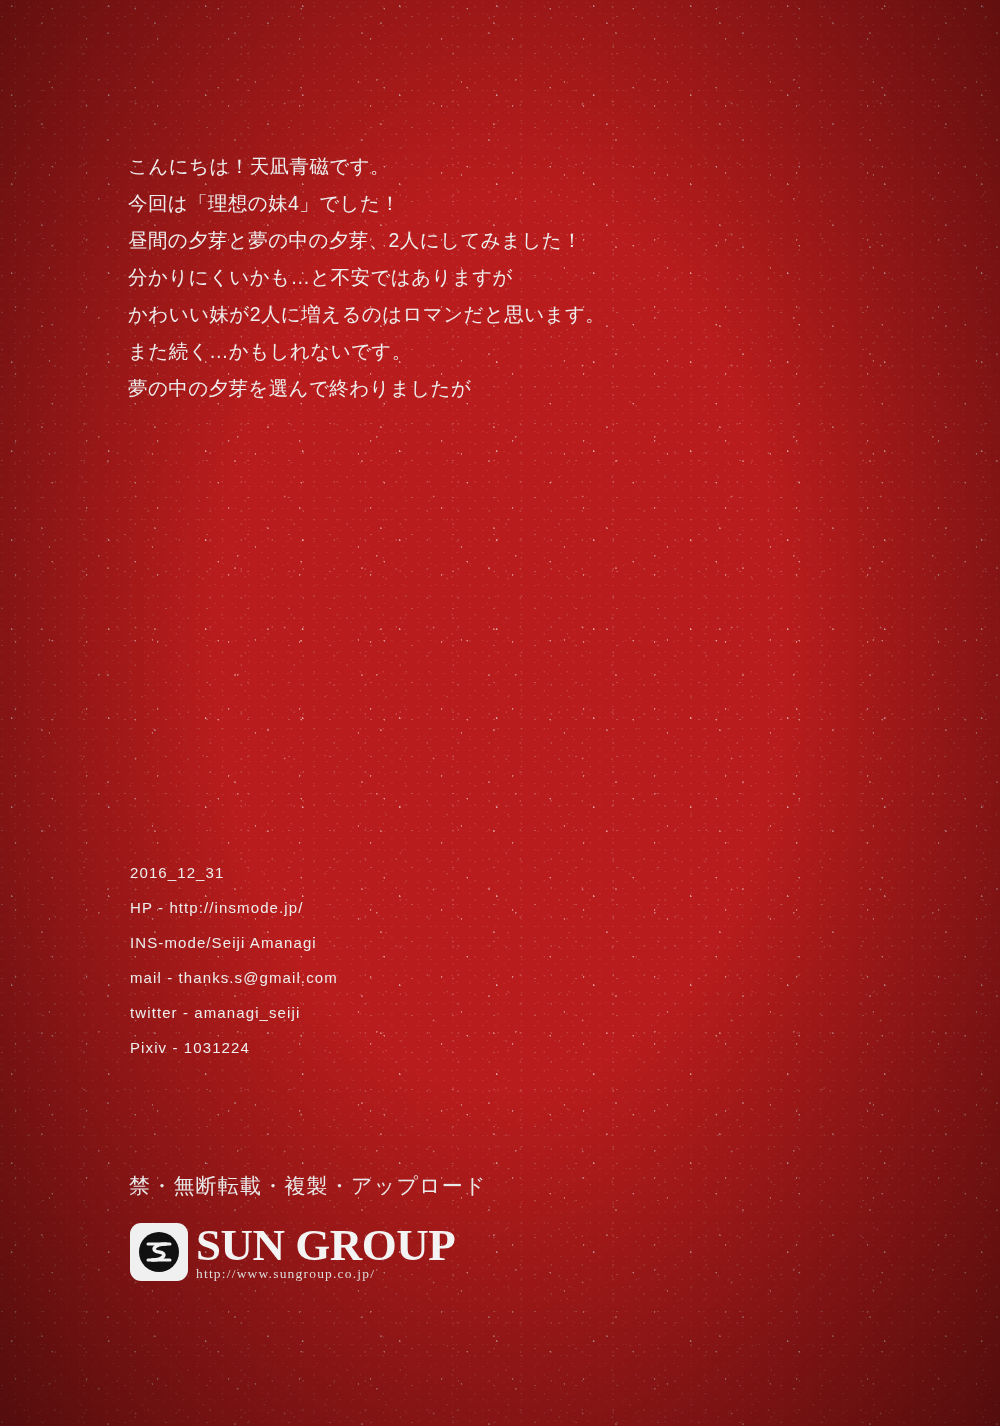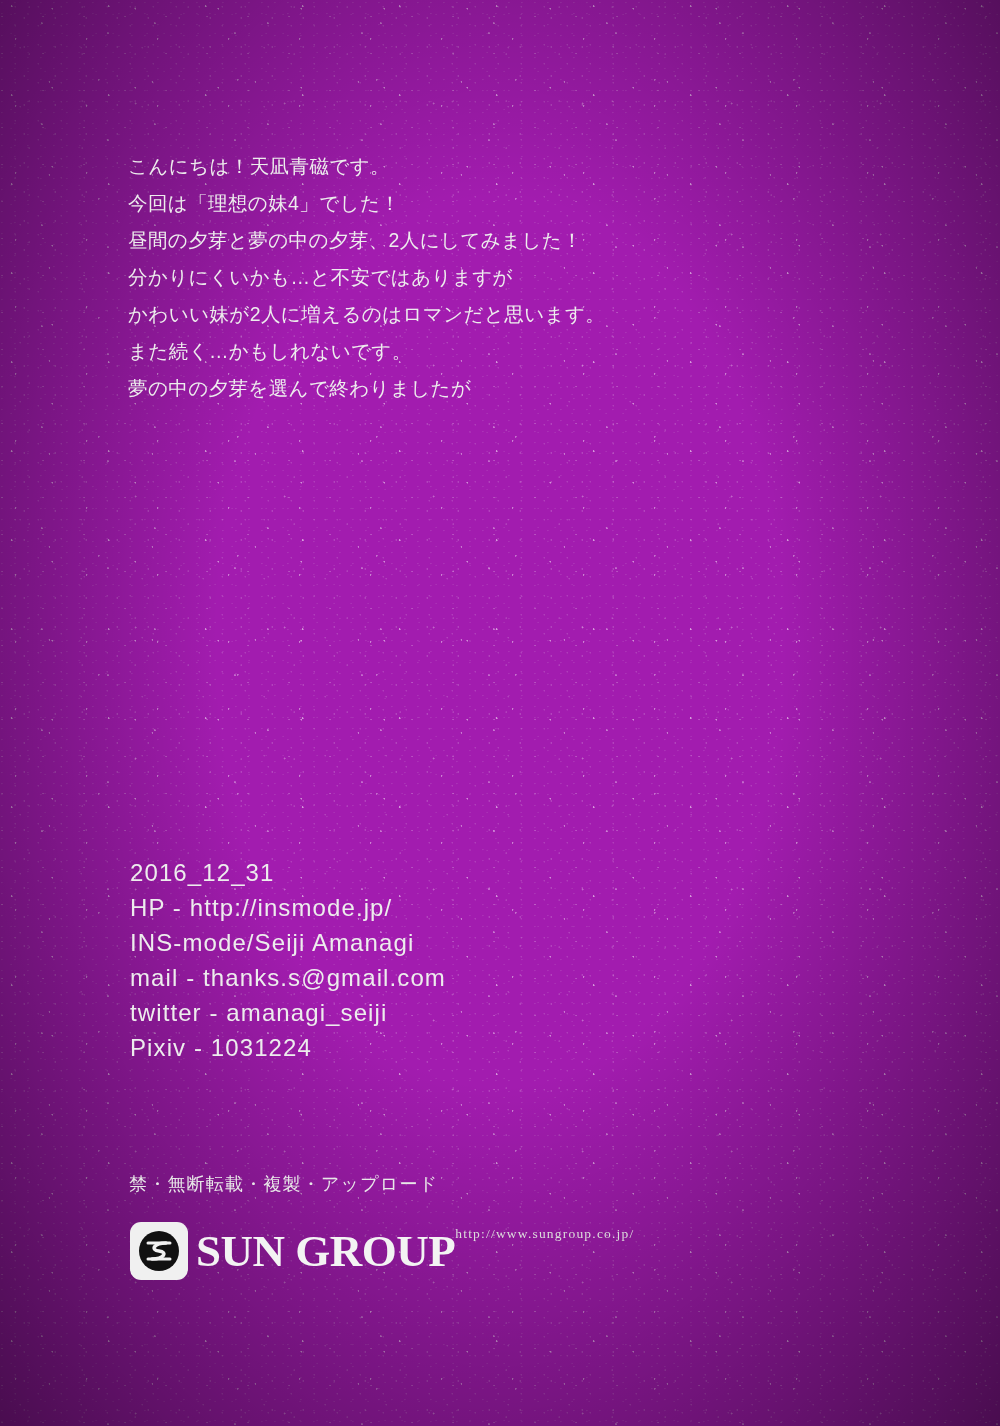--- a/index.html
+++ b/index.html
@@ -4,21 +4,21 @@
 <style>
   html, body {
     margin: 0;
     padding: 0;
     background: #000;
   }
   .page {
     position: relative;
     width: 1000px;
     height: 1426px;
-    background-color: #a21caf;
+    background-color: #b91c1c;
     overflow: hidden;
     font-family: "Liberation Sans", sans-serif;
   }
   
   .noise {
     position: absolute;
     inset: 0;
     pointer-events: none;
   }
   .noise-a {
@@ -80,32 +80,32 @@
     height: 30px;
   }
 
   .colophon {
     position: absolute;
     left: 130px;
     top: 855px;
   }
   .colophon p {
     margin: 0;
-    font-size: 24px;
+    font-size: 15px;
     line-height: 35px;
     letter-spacing: 1.1px;
     color: #ededed;
     white-space: nowrap;
   }
 
   .notice {
     position: absolute;
     left: 129px;
     top: 1172px;
-    font-size: 18px;
+    font-size: 21px;
     letter-spacing: 1.2px;
     color: #e8e8e8;
     white-space: nowrap;
   }
 
   .logo-wrap {
     position: absolute;
     left: 130px;
     top: 1222px;
     display: flex;
@@ -117,20 +117,21 @@
     border-radius: 11px;
     background: #f0f0f0;
     display: flex;
     align-items: center;
     justify-content: center;
     margin-right: 8px;
   }
   .logo-mark svg { display:block; }
   .logo-text {
     display: flex;
+    flex-direction: column;
   }
   .logo-title {
     font-family: "Liberation Serif", serif;
     font-weight: bold;
     font-size: 45px;
     line-height: 46px;
     letter-spacing: -0.5px;
     color: #f3f3f3;
   }
   .logo-url {

